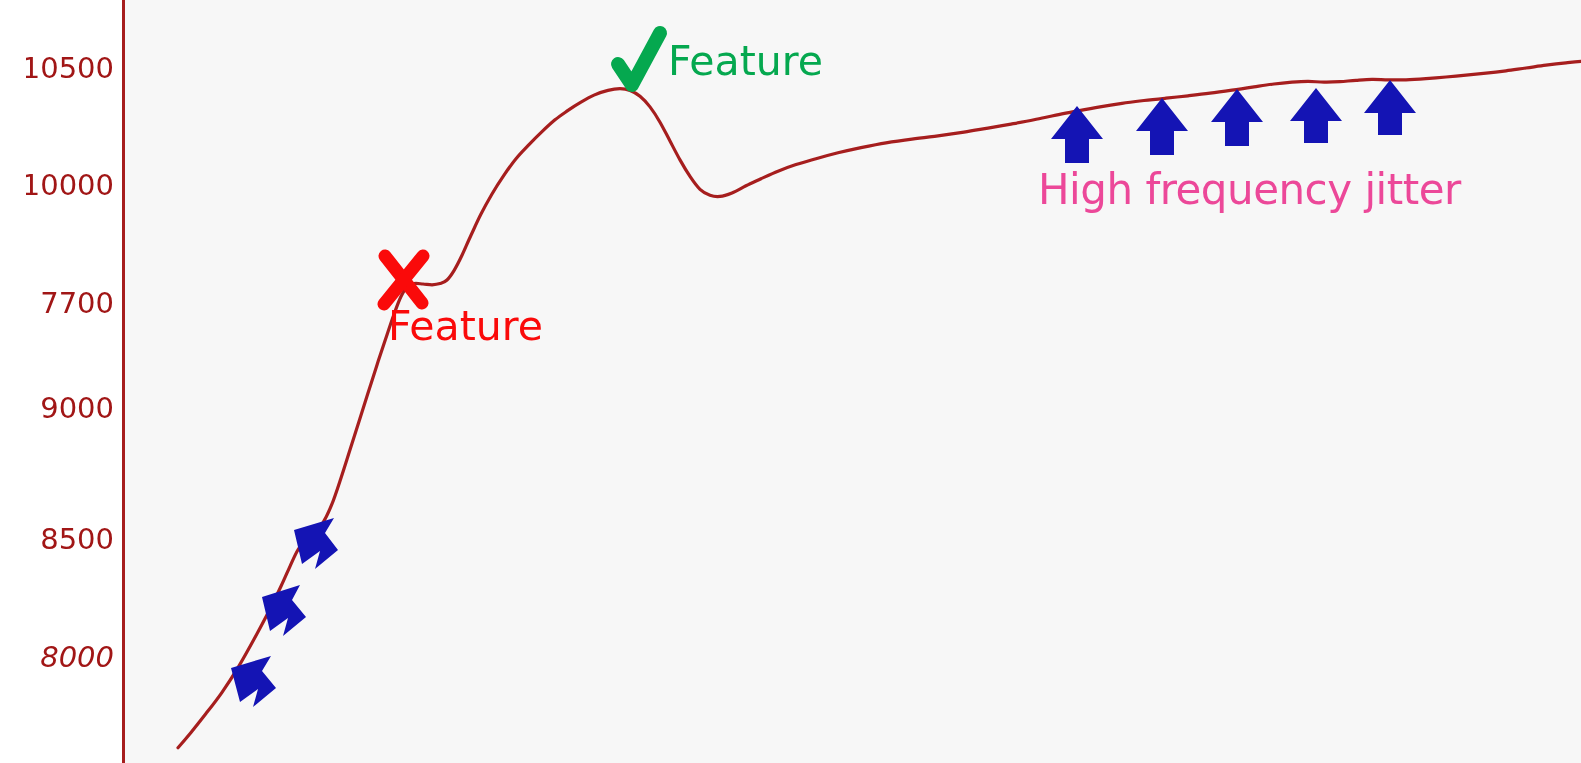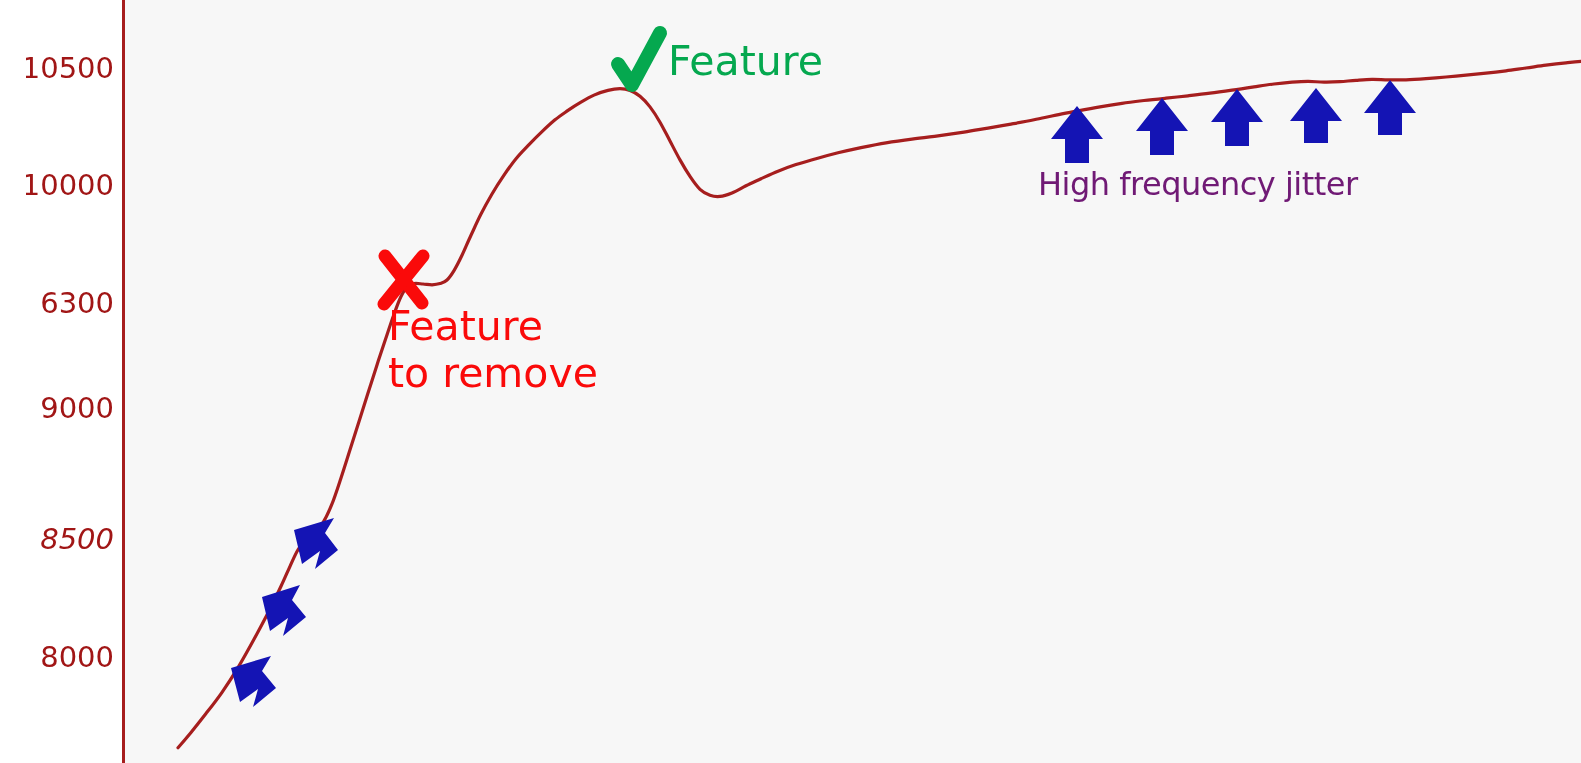--- a/index.html
+++ b/index.html
@@ -66,39 +66,39 @@
   }
   #anno-keep-text {
     left: 642px;
     top: 38px;
     font-size: 41px;
     color: #05a84f;
   }
   #anno-jitter-text {
     left: 1012px;
     top: 166px;
-    font-size: 32px;
-    color: #701a75;
+    font-size: 42px;
+    color: #ec4899;
     letter-spacing: -0.5px;
   }
 </style>
 </head>
 <body>
 
 <div id="root">
 
   <div id="plot-area"></div>
   <div id="y-axis-spine"></div>
 
   <div class="tick-label" style="top:54px;">10500</div>
   <div class="tick-label" style="top:171px;">10000</div>
-  <div class="tick-label" style="top:289px;">6300</div>
+  <div class="tick-label" style="top:289px;">7700</div>
   <div class="tick-label" style="top:394px;">9000</div>
-  <div class="tick-label" style="top:525px;font-style:italic;">8500</div>
-  <div class="tick-label" style="top:643px;">8000</div>
+  <div class="tick-label" style="top:525px;">8500</div>
+  <div class="tick-label" style="top:643px;font-style:italic;">8000</div>
 
   <svg id="svg-layer" viewBox="0 0 1581 763">
 
     <path id="series-path" fill="none" stroke="#a61e1e" stroke-width="3.2" stroke-linecap="round" stroke-linejoin="round" d="M152.0,747.7 C154.2,745.2 160.3,738.1 165.0,732.4 C169.7,726.7 174.8,720.2 180.0,713.5 C185.2,706.9 190.7,700.0 196.0,692.3 C201.3,684.7 206.7,676.4 212.0,667.6 C217.3,658.8 222.8,648.8 228.0,639.3 C233.2,629.9 238.5,619.9 243.0,611.1 C247.5,602.2 251.5,593.8 255.0,586.3 C258.5,578.9 261.2,572.4 264.0,566.3 C266.8,560.2 269.3,554.3 272.0,549.8 C274.7,545.3 277.3,541.9 280.0,539.2 C282.7,536.5 285.2,536.1 288.0,533.3 C290.8,530.6 294.0,527.6 297.0,522.7 C300.0,517.8 303.0,511.3 306.0,503.9 C309.0,496.4 312.0,487.0 315.0,477.9 C318.0,468.9 321.0,459.1 324.0,449.7 C327.0,440.2 330.0,430.8 333.0,421.4 C336.0,412.0 339.0,402.6 342.0,393.1 C345.0,383.7 348.0,374.1 351.0,364.9 C354.0,355.6 357.2,346.2 360.0,337.8 C362.8,329.3 365.5,321.1 368.0,314.2 C370.5,307.3 372.8,301.0 375.0,296.5 C377.2,292.0 378.8,289.3 381.0,287.1 C383.2,284.9 385.3,284.1 388.0,283.6 C390.7,283.1 394.0,283.8 397.0,284.0 C400.0,284.2 403.2,284.8 406.0,284.8 C408.8,284.7 411.5,284.4 414.0,283.6 C416.5,282.8 418.7,282.2 421.0,280.0 C423.3,277.9 425.5,274.7 428.0,270.6 C430.5,266.5 433.2,261.2 436.0,255.3 C438.8,249.4 441.8,242.1 445.0,235.3 C448.2,228.4 451.5,220.9 455.0,214.1 C458.5,207.2 462.2,200.5 466.0,194.0 C469.8,187.6 474.0,181.1 478.0,175.2 C482.0,169.3 485.8,163.8 490.0,158.7 C494.2,153.6 498.7,149.1 503.0,144.6 C507.3,140.1 511.7,135.7 516.0,131.6 C520.3,127.5 524.7,123.4 529.0,119.8 C533.3,116.3 537.7,113.4 542.0,110.4 C546.3,107.5 550.7,104.7 555.0,102.2 C559.3,99.6 563.5,97.1 568.0,95.1 C572.5,93.1 577.7,91.4 582.0,90.4 C586.3,89.3 590.3,88.7 594.0,88.7 C597.7,88.7 600.7,89.1 604.0,90.4 C607.3,91.6 610.7,93.5 614.0,96.3 C617.3,99.0 620.7,102.6 624.0,106.9 C627.3,111.2 630.7,116.5 634.0,122.2 C637.3,127.9 640.7,134.8 644.0,141.0 C647.3,147.3 650.7,154.0 654.0,159.9 C657.3,165.8 660.7,171.5 664.0,176.4 C667.3,181.3 670.7,186.2 674.0,189.3 C677.3,192.5 680.7,194.0 684.0,195.2 C687.3,196.4 690.3,196.8 694.0,196.4 C697.7,196.0 701.7,194.6 706.0,192.9 C710.3,191.1 715.2,188.2 720.0,185.8 C724.8,183.4 729.7,181.2 735.0,178.7 C740.3,176.3 746.2,173.5 752.0,171.2 C757.8,168.8 763.7,166.7 770.0,164.6 C776.3,162.5 783.0,160.7 790.0,158.7 C797.0,156.7 804.5,154.7 812.0,152.8 C819.5,151.0 827.0,149.3 835.0,147.6 C843.0,146.0 851.5,144.3 860.0,142.9 C868.5,141.5 877.3,140.3 886.0,139.2 C894.7,138.0 903.3,137.0 912.0,135.9 C920.7,134.7 929.7,133.4 938.0,132.1 C946.3,130.8 954.2,129.4 962.0,128.1 C969.8,126.7 977.3,125.4 985.0,124.1 C992.7,122.7 1000.5,121.3 1008.0,119.8 C1015.5,118.3 1022.7,116.6 1030.0,115.1 C1037.3,113.6 1044.7,112.3 1052.0,110.9 C1059.3,109.5 1066.7,108.1 1074.0,106.9 C1081.3,105.6 1088.7,104.4 1096.0,103.3 C1103.3,102.3 1110.7,101.4 1118.0,100.5 C1125.3,99.6 1132.7,98.9 1140.0,98.2 C1147.3,97.4 1154.7,96.6 1162.0,95.8 C1169.3,95.0 1176.7,94.2 1184.0,93.2 C1191.3,92.3 1198.7,91.2 1206.0,90.1 C1213.3,89.1 1221.0,87.9 1228.0,86.8 C1235.0,85.8 1241.7,84.8 1248.0,84.0 C1254.3,83.2 1260.3,82.6 1266.0,82.1 C1271.7,81.7 1276.7,81.4 1282.0,81.4 C1287.3,81.4 1292.7,82.1 1298.0,82.1 C1303.3,82.2 1308.7,82.0 1314.0,81.7 C1319.3,81.4 1324.7,80.6 1330.0,80.3 C1335.3,79.9 1340.7,79.4 1346.0,79.3 C1351.3,79.2 1356.3,79.7 1362.0,79.8 C1367.7,79.9 1373.7,80.0 1380.0,79.8 C1386.3,79.6 1393.3,79.1 1400.0,78.6 C1406.7,78.1 1413.3,77.5 1420.0,77.0 C1426.7,76.4 1433.3,75.7 1440.0,75.1 C1446.7,74.4 1453.3,73.9 1460.0,73.2 C1466.7,72.5 1473.3,71.7 1480.0,70.8 C1486.7,70.0 1493.3,68.9 1500.0,68.0 C1506.7,67.1 1513.3,66.0 1520.0,65.2 C1526.7,64.3 1533.3,63.5 1540.0,62.8 C1546.7,62.1 1553.2,61.4 1560.0,60.9 C1566.8,60.4 1577.5,60.0 1581.0,59.8"></path>
 
     <g>
       <path d="M359,256 L396,303" stroke="#fa0a0a" stroke-width="13" stroke-linecap="round" fill="none"></path>
       <path d="M397,256 L358,304" stroke="#fa0a0a" stroke-width="13" stroke-linecap="round" fill="none"></path>
     </g>
 
@@ -116,21 +116,20 @@
 
     <g>
       <polygon fill="#1414b4" points="268,530 308,518 299,533 312,550 289,569 294,551 276,564"></polygon>
       <polygon fill="#1414b4" points="236,597 274,585 266,600 280,617 257,636 262,618 244,631"></polygon>
       <polygon fill="#1414b4" points="205,668 245,656 236,671 250,688 227,707 232,689 214,702"></polygon>
     </g>
   </svg>
 
   <div class="anno-text" id="anno-remove-text">
     <div>Feature</div>
-    <div>to remove</div>
   </div>
 
   <div class="anno-text" id="anno-keep-text">
     <div>Feature</div>
   </div>
 
   <div class="anno-text" id="anno-jitter-text">High frequency jitter</div>
 
 </div>
 

